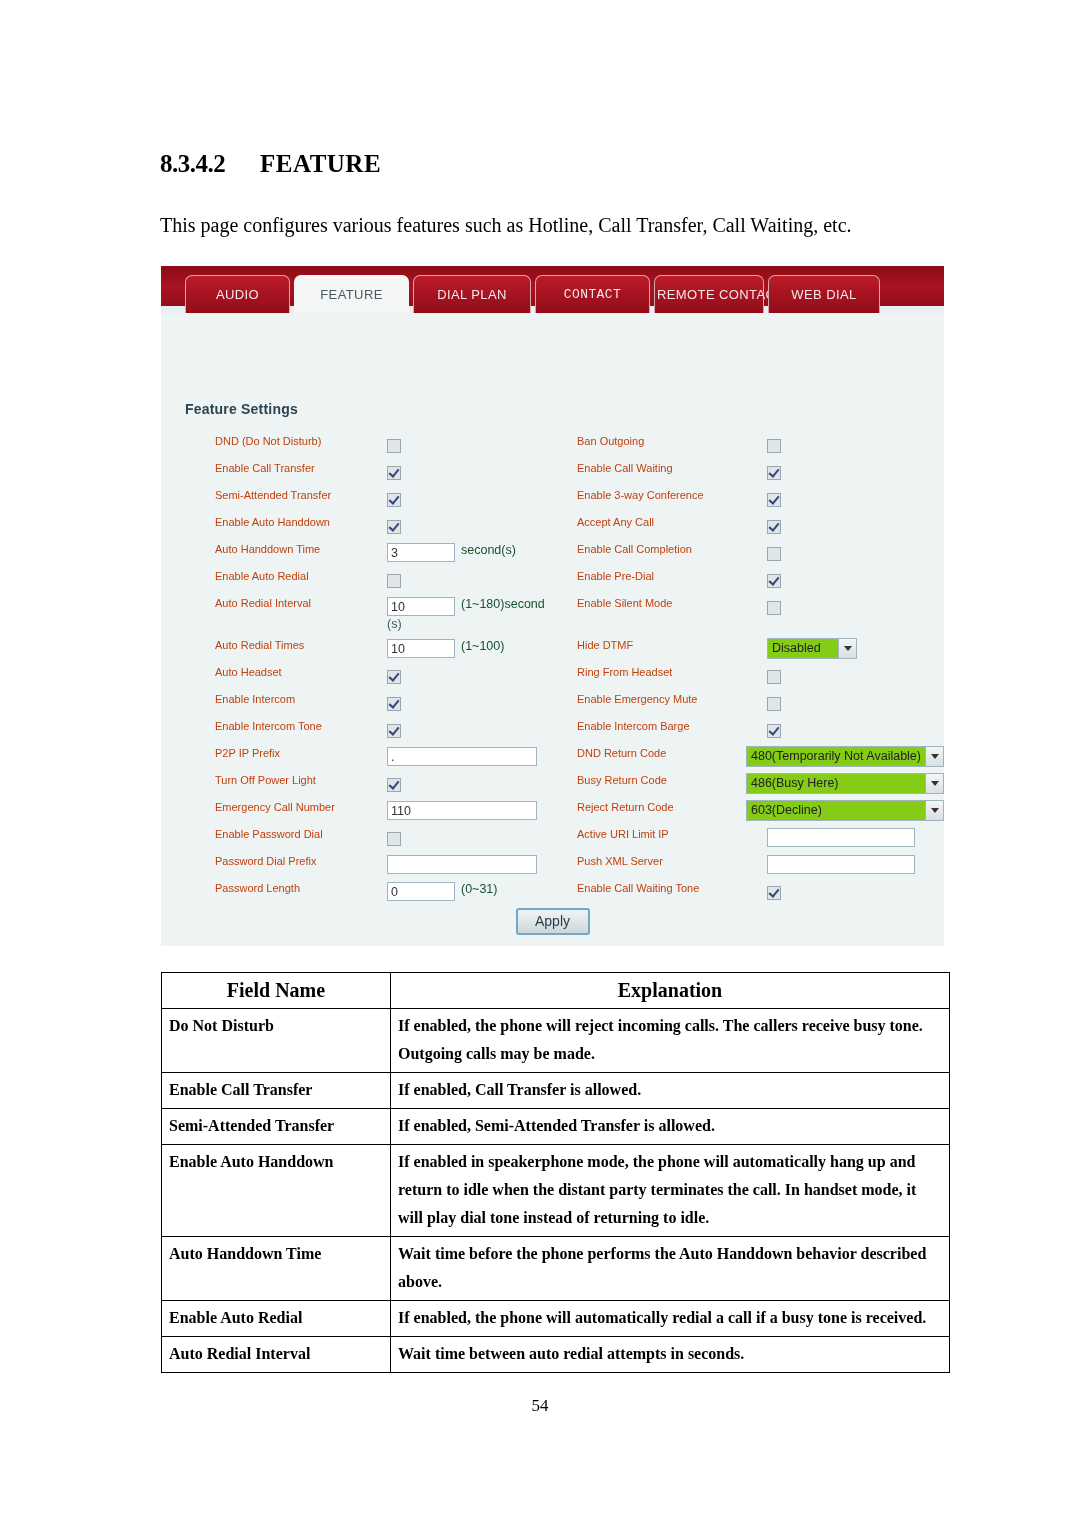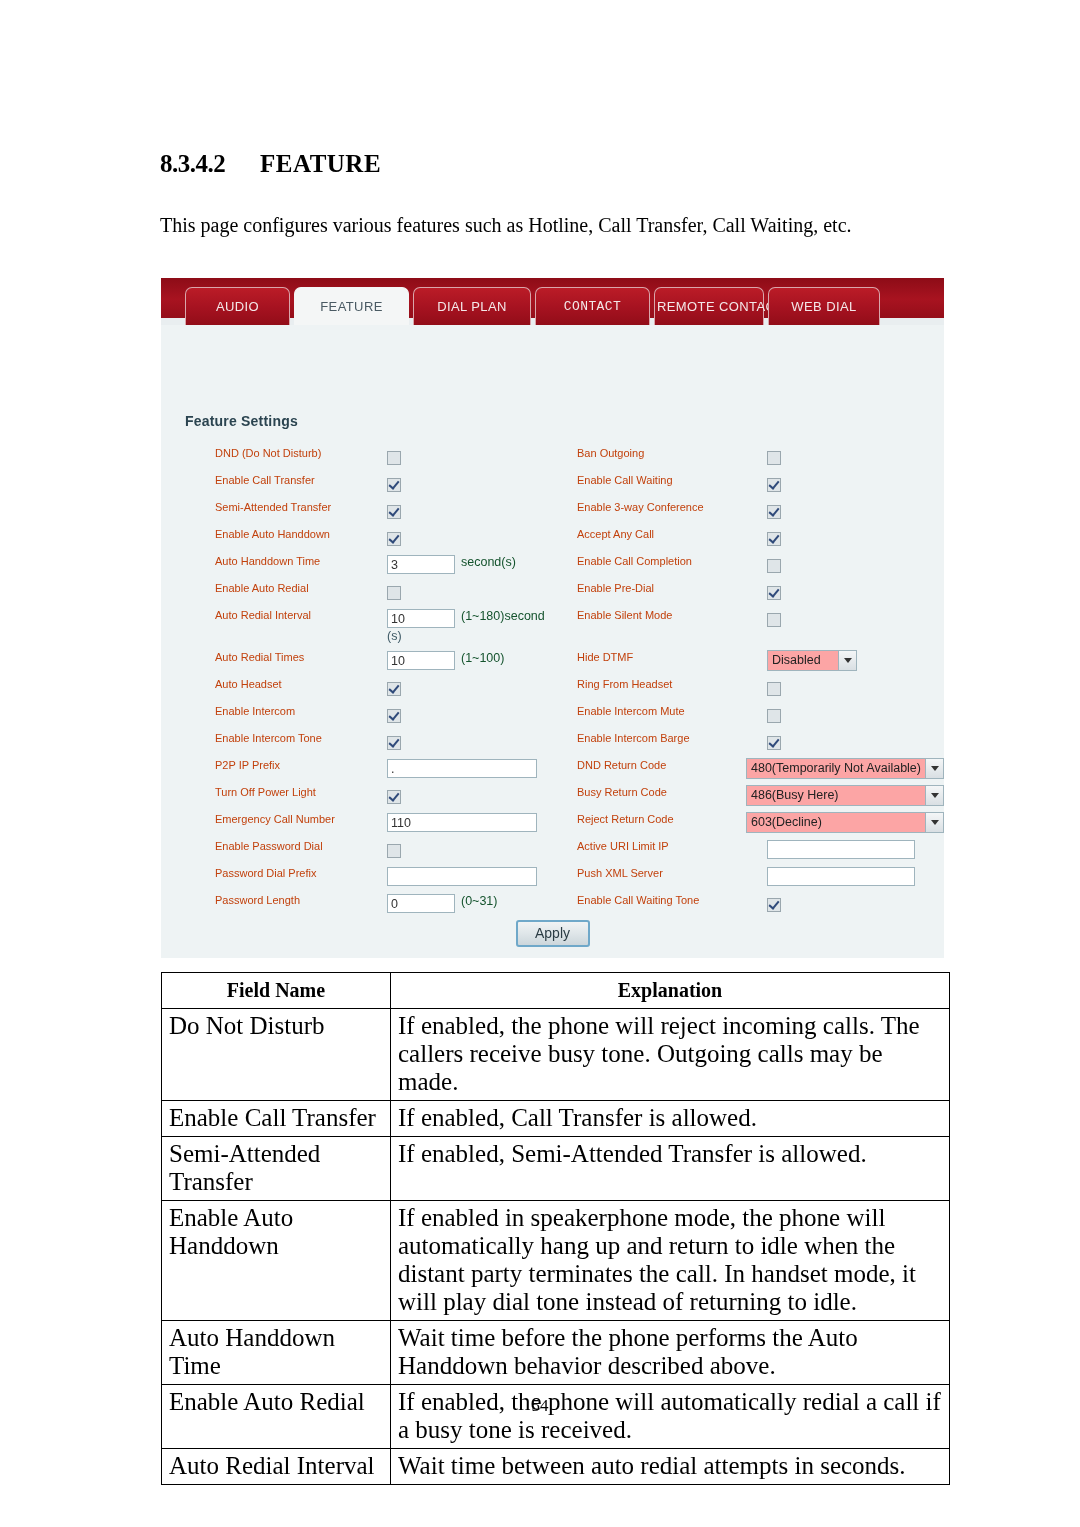--- a/index.html
+++ b/index.html
@@ -53,21 +53,21 @@
     width: 800px;
     font-family: "Liberation Serif", serif;
     font-size: 20px;
     line-height: 31px;
   }
 
   
   .shot {
     position: absolute;
     left: 161px;
-    top: 278px;
+    top: 266px;
     width: 783px;
     height: 680px;
     background: #eef3f4;
     box-sizing: border-box;
     font-family: "Liberation Sans", sans-serif;
     overflow: hidden;
   }
   .tabbar {
     position: relative;
     height: 47px;
@@ -225,21 +225,21 @@
     font-size: 12.5px;
     color: #3f5a66;
     line-height: 15px;
   }
 
   
   .sel {
     display: inline-flex;
     align-items: stretch;
     height: 21px;
-    background: #fca5a5;
+    background: #84cc16;
     border: 1px solid #9fb4bd;
     box-sizing: border-box;
     vertical-align: middle;
     margin-top: 3px;
     overflow: hidden;
   }
   .sel .sel-text {
     font-size: 12.5px;
     line-height: 19px;
     color: #222;
@@ -292,22 +292,23 @@
     left: 161px;
     top: 972px;
     width: 789px;
     border-collapse: collapse;
     font-family: "Liberation Serif", serif;
   }
   .exp-table th, .exp-table td {
     border: 1px solid #000;
     vertical-align: top;
     padding: 3px 7px 4px;
-    font-size: 25px;
+    font-size: 16px;
     line-height: 28px;
+    font-weight: bold;
   }
   .exp-table th {
     text-align: center;
     font-weight: bold;
     font-size: 20px;
   }
   .exp-table .c-field { width: 214px; }
 
   .pageno {
     position: absolute;
@@ -442,21 +443,21 @@
               <div class="flabel">Ring From Headset</div>
               <div class="fctl"><span class="cbx"></span></div>
             </div>
           </div>
           <div class="frow">
             <div class="fcell left">
               <div class="flabel">Enable Intercom</div>
               <div class="fctl"><span class="cbx on"></span></div>
             </div>
             <div class="fcell right">
-              <div class="flabel">Enable Intercom Mute</div>
+              <div class="flabel">Enable Emergency Mute</div>
               <div class="fctl"><span class="cbx"></span></div>
             </div>
           </div>
           <div class="frow">
             <div class="fcell left">
               <div class="flabel">Enable Intercom Tone</div>
               <div class="fctl"><span class="cbx on"></span></div>
             </div>
             <div class="fcell right">
               <div class="flabel">Enable Intercom Barge</div>

